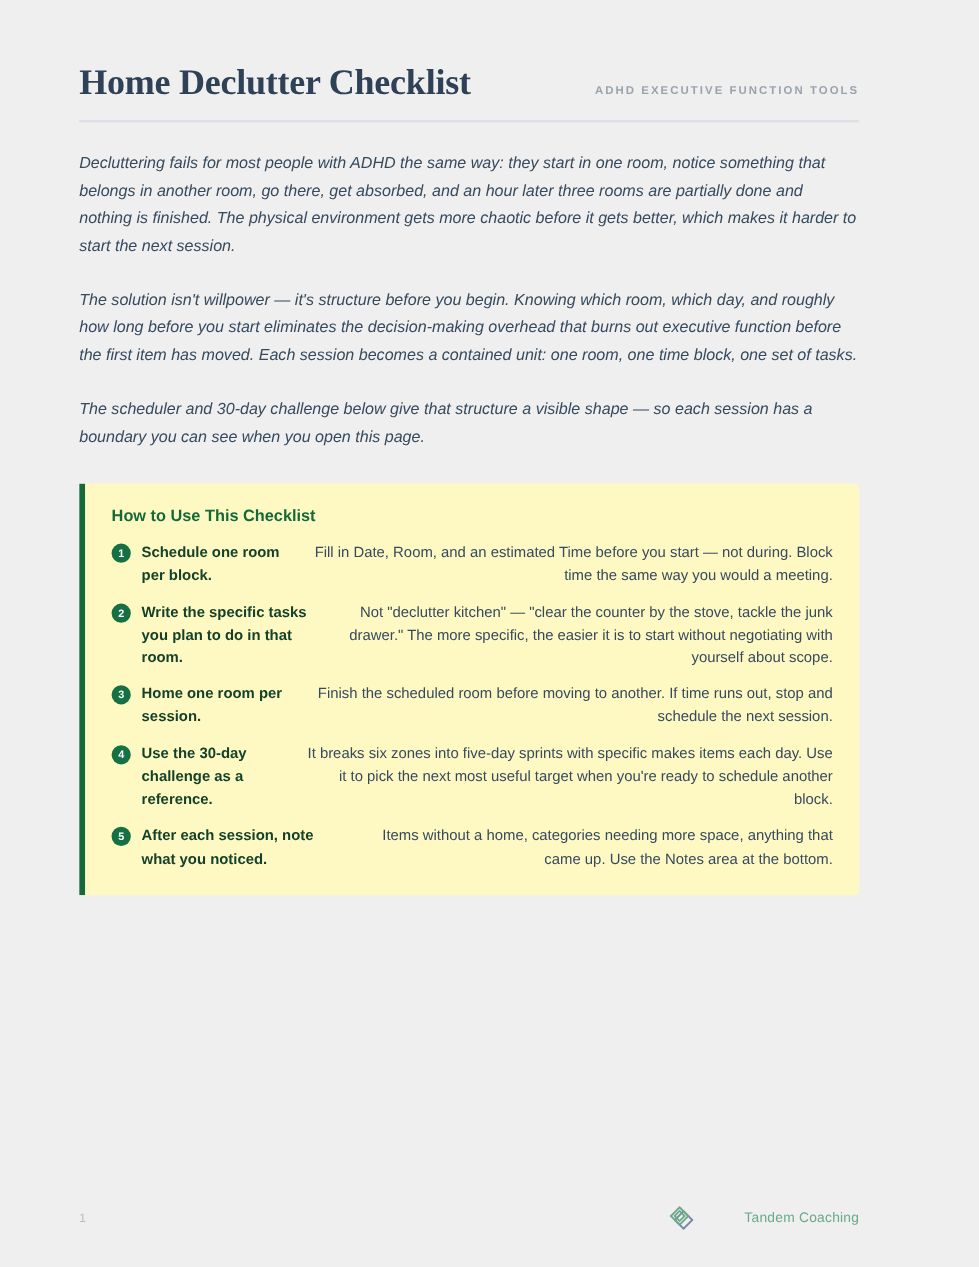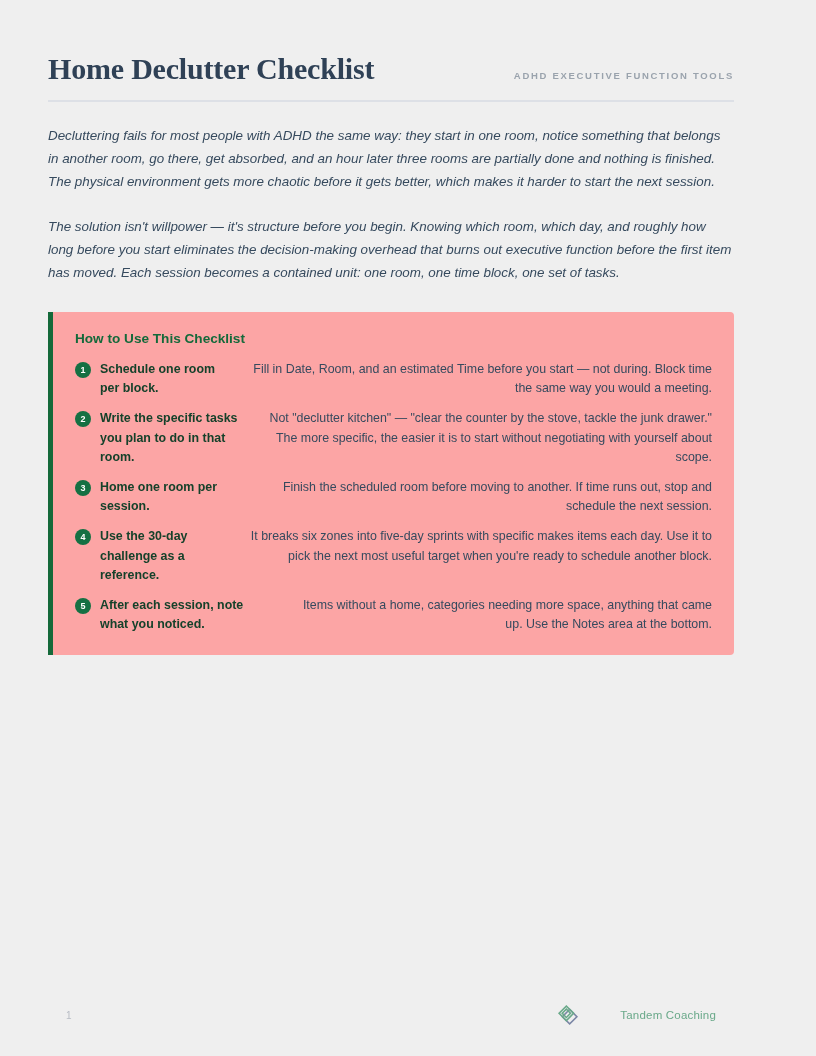--- a/index.html
+++ b/index.html
@@ -13,21 +13,21 @@
     font-family: "Liberation Sans", sans-serif;
     -webkit-font-smoothing: antialiased;
     overflow: hidden;
   }
 
   .page {
     position: relative;
     width: 782px;
     height: 1056px;
     box-sizing: border-box;
-    padding: 0 48px;
+    padding: 0 66px;
   }
 
   
   .header {
     padding-top: 52px;
     display: flex;
     align-items: baseline;
     justify-content: space-between;
   }
   .doc-title {
@@ -65,21 +65,21 @@
     color: #364a5e;
     font-style: italic;
   }
   .intro p:last-child {
     margin-bottom: 0;
   }
 
   
   .callout {
     margin-top: 28px;
-    background: #fca5a5;
+    background: #fef9c3;
     border-left: 5px solid #14693a;
     border-radius: 0 4px 4px 0;
     padding: 18px 22px 20px 22px;
     box-sizing: border-box;
   }
   .callout-title {
     font-size: 13.6px;
     font-weight: 700;
     color: #14693a;
     margin: 0 0 12px 0;
@@ -167,20 +167,21 @@
 
   <div class="header">
     <h1 class="doc-title">Home Declutter Checklist</h1>
     <div class="eyebrow">ADHD EXECUTIVE FUNCTION TOOLS</div>
   </div>
   <div class="header-rule"></div>
 
   <div class="intro">
     <p>Decluttering fails for most people with ADHD the same way: they start in one room, notice something that belongs in another room, go there, get absorbed, and an hour later three rooms are partially done and nothing is finished. The physical environment gets more chaotic before it gets better, which makes it harder to start the next session.</p>
     <p>The solution isn't willpower — it's structure before you begin. Knowing which room, which day, and roughly how long before you start eliminates the decision-making overhead that burns out executive function before the first item has moved. Each session becomes a contained unit: one room, one time block, one set of tasks.</p>
+    <p>The scheduler and 30-day challenge below give that structure a visible shape — so each session has a boundary you can see when you open this page.</p>
   </div>
 
   <div class="callout">
     <h2 class="callout-title">How to Use This Checklist</h2>
 
     <div class="steps">
 
       <div class="step">
         <div class="step-num">1</div>
         <div class="step-label">Schedule one room per block.</div>

